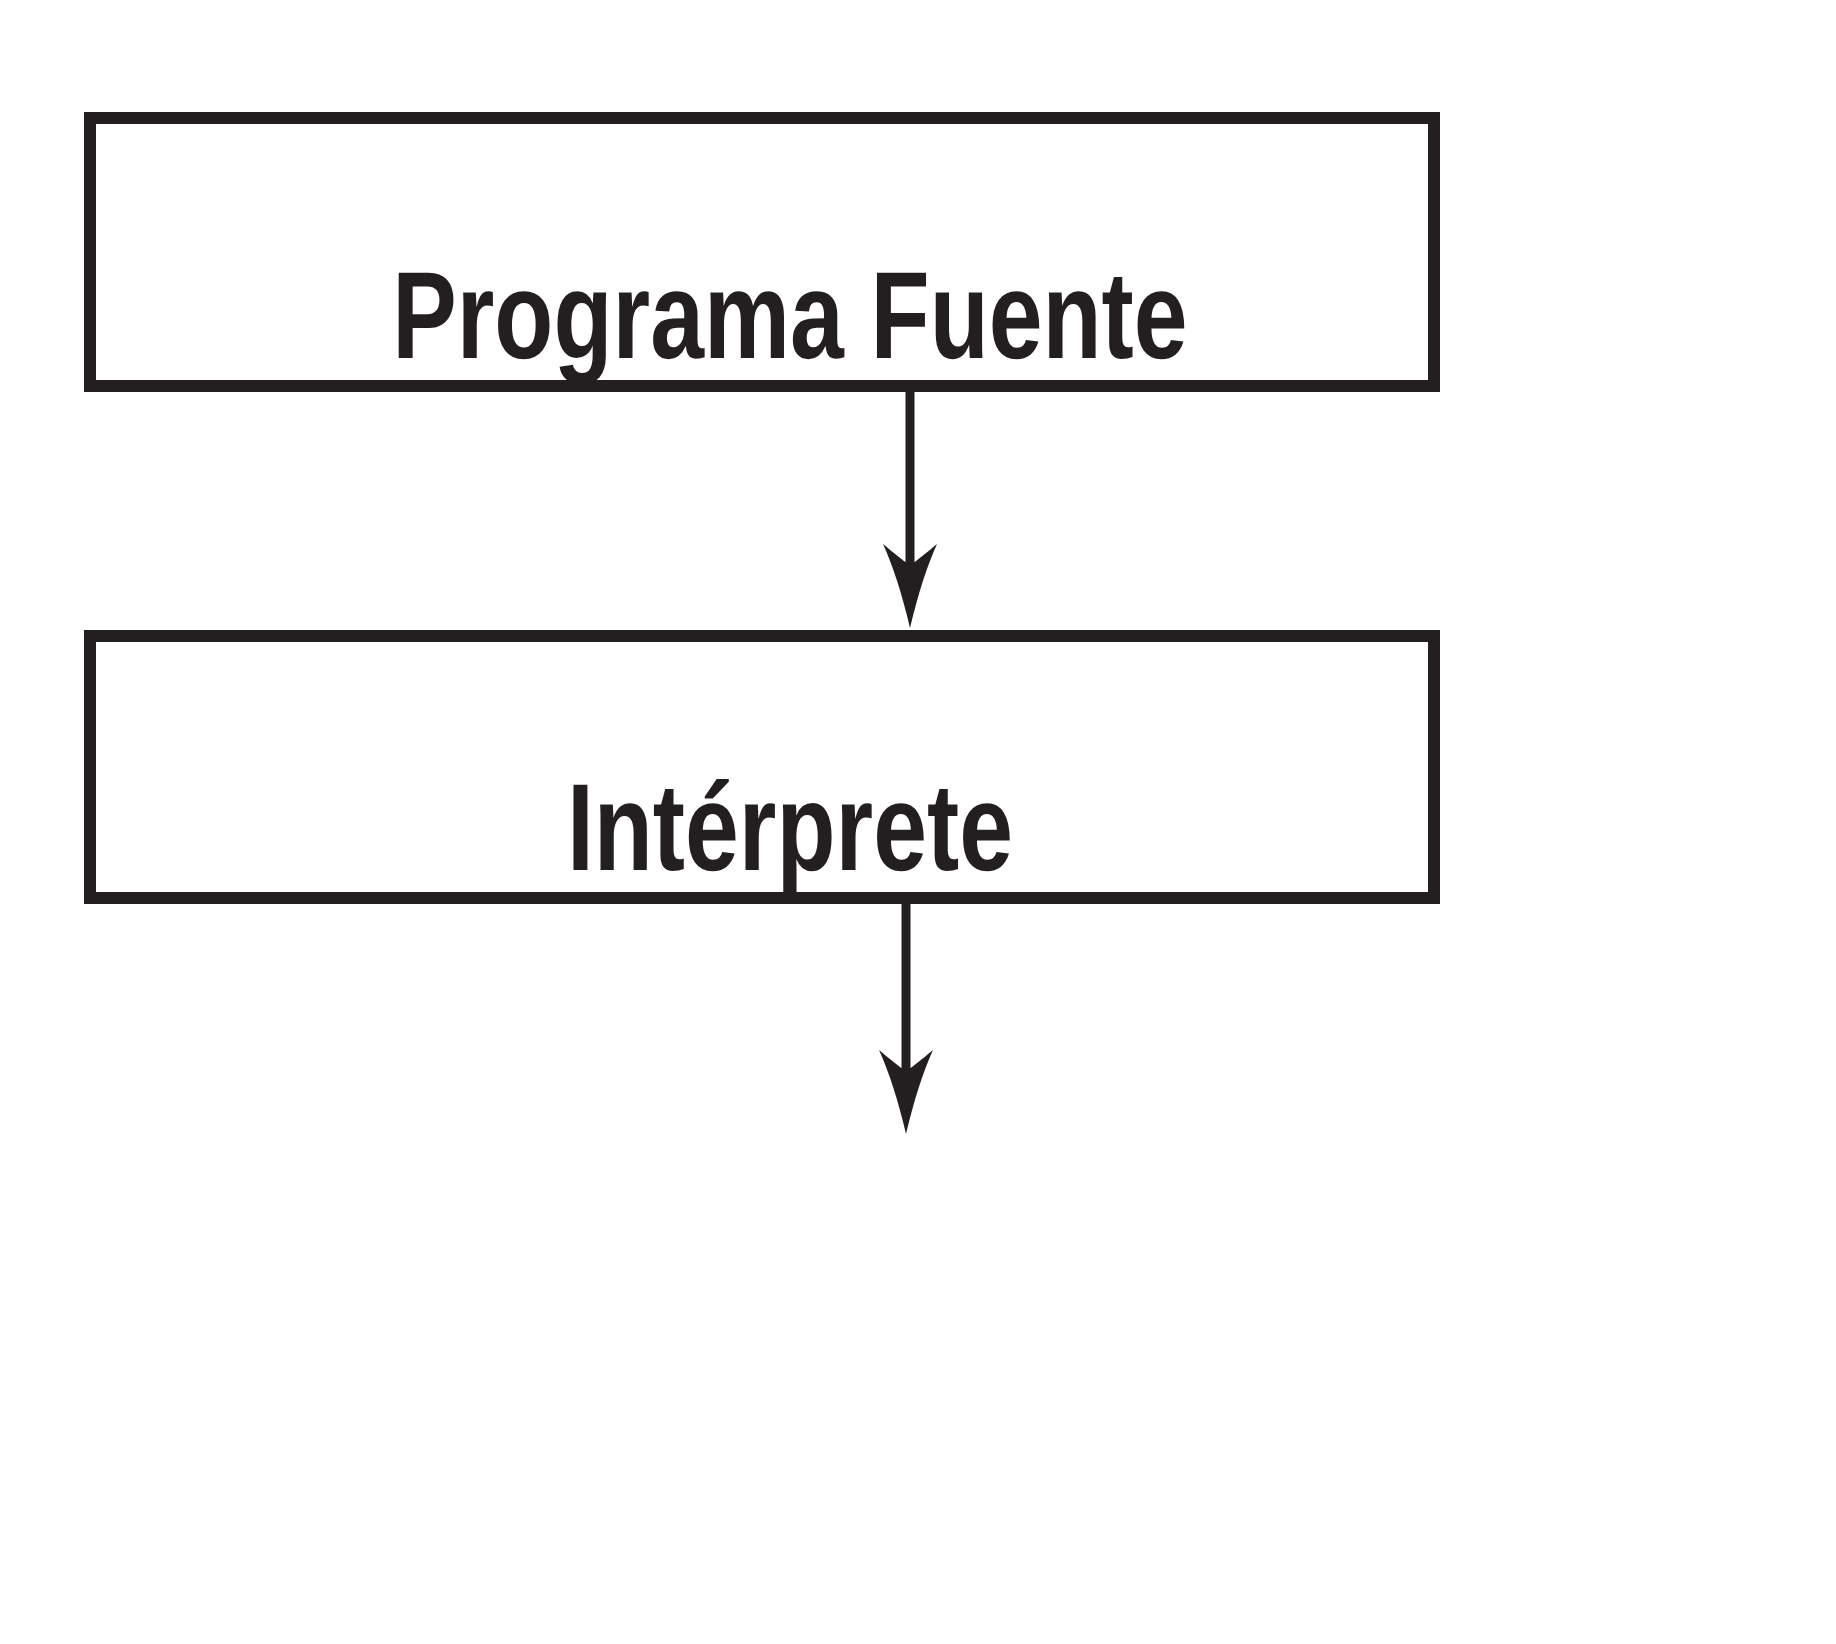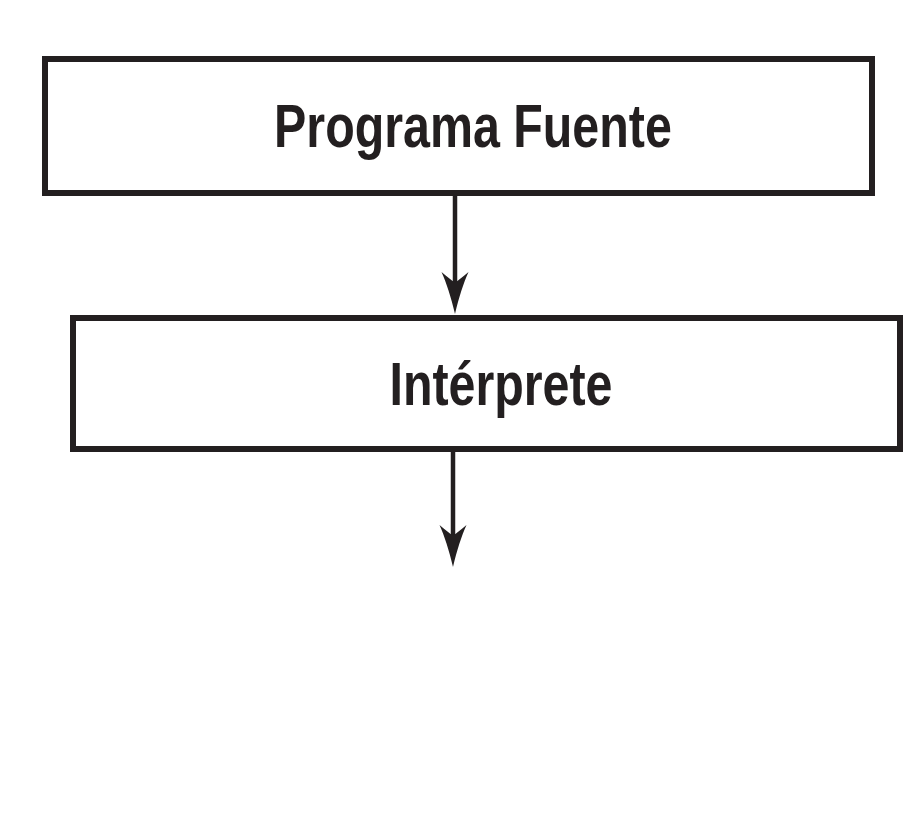--- a/index.html
+++ b/index.html
@@ -13,30 +13,30 @@
     position: relative;
     width: 918px;
     height: 822px;
     background: var(--bg);
     font-family: "Liberation Sans", "DejaVu Sans", sans-serif;
     overflow: hidden;
   }
   .node-box {
     position: absolute;
     left: 42px;
-    width: 833px;
+    width: 678px;
     border: 6px solid var(--stroke);
     background: var(--bg);
     display: flex;
-    align-items: center;
+    align-items: flex-end;
     justify-content: center;
     padding-left: 28px;
   }
   .node-box.box-1 { top: 56px;  height: 140px; }
-  .node-box.box-2 { top: 315px; height: 137px; margin-left: 28px; }
+  .node-box.box-2 { top: 315px; height: 137px; }
   .node-box.box-3 { top: 568px; height: 188px; }
   .node-label {
     color: var(--text);
     font-size: 62px;
     font-weight: 600;
     line-height: 1.0;
     text-align: center;
     transform: scaleX(0.78);
     transform-origin: 50% 50%;
     white-space: nowrap;

